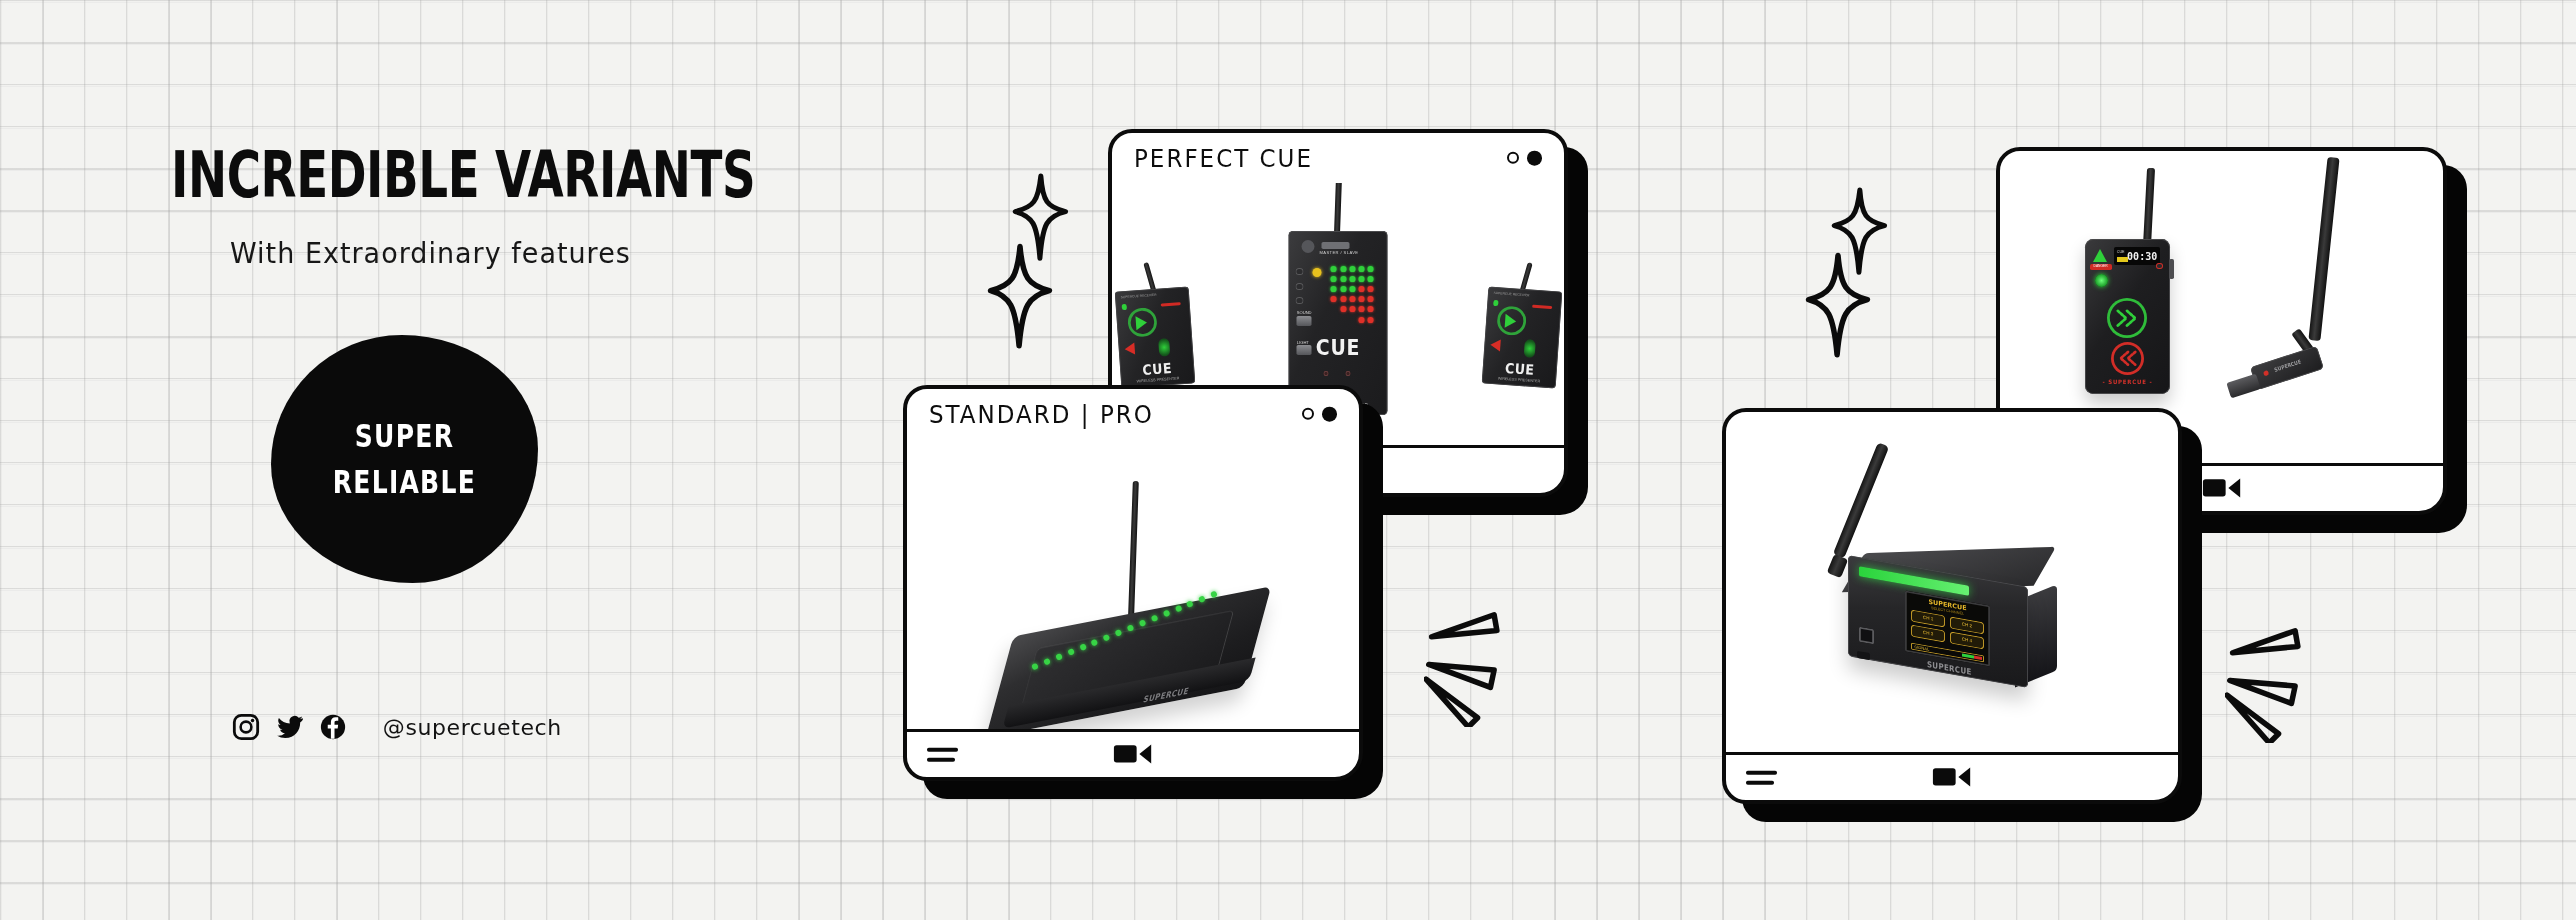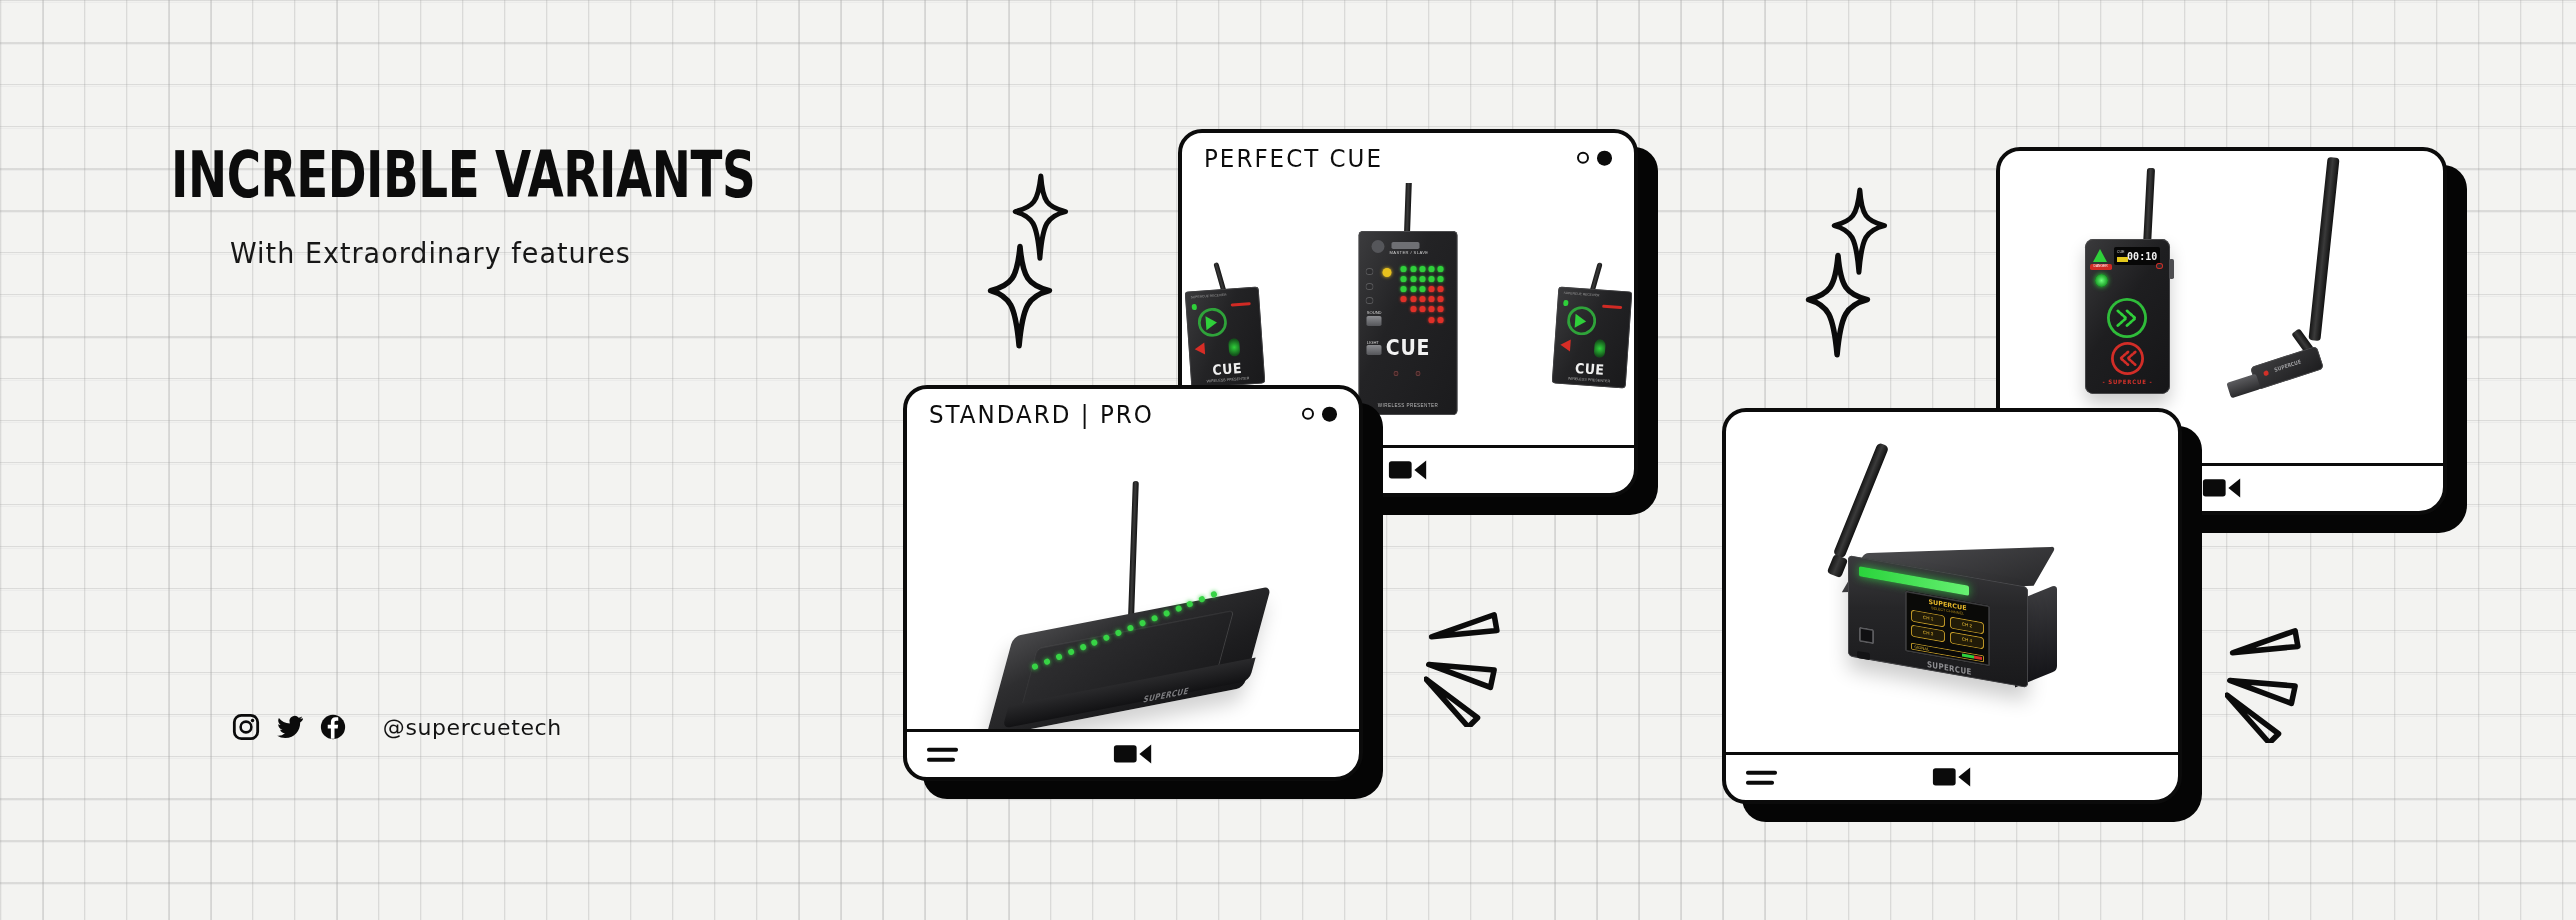--- a/index.html
+++ b/index.html
@@ -585,20 +585,27 @@
 
 <div id="grid-bg"></div>
 
 <div id="stage">
 
   <div id="left-panel">
     <div id="headline">INCREDIBLE VARIANTS</div>
     <div id="subhead">With Extraordinary features</div>
   </div>
 
+  <div id="badge-wrap">
+    <div id="badge-blob"></div>
+    <div id="badge-text">
+      <div class="badge-line">SUPER</div>
+      <div class="badge-line">RELIABLE</div>
+    </div>
+  </div>
 
   <div id="social-row">
     <span class="social-icon">
       <svg viewBox="0 0 24 24" width="28" height="28">
         <rect x="2" y="2" width="20" height="20" rx="6" ry="6" fill="none" stroke="#0b0b0b" stroke-width="2.4"></rect>
         <circle cx="12" cy="12" r="4.6" fill="none" stroke="#0b0b0b" stroke-width="2.2"></circle>
         <circle cx="17.6" cy="6.4" r="1.5" fill="#0b0b0b"></circle>
       </svg>
     </span>
     <span class="social-icon">
@@ -644,21 +651,21 @@
     </svg>
   </span>
   <span class="doodle" style="left:2225px; top:605px;">
     <svg width="120" height="138" viewBox="0 0 130 150">
       <path d="M8 52 L76 28 L79 45 Z" fill="none" stroke="#0b0b0b" stroke-width="6" stroke-linejoin="round"></path>
       <path d="M5 82 L76 88 L72 107 Z" fill="none" stroke="#0b0b0b" stroke-width="6" stroke-linejoin="round"></path>
       <path d="M2 98 L58 140 L48 150 Z" fill="none" stroke="#0b0b0b" stroke-width="6" stroke-linejoin="round"></path>
     </svg>
   </span>
 
-  <div class="card-wrap" style="left:1178px; top:129px; width:460px; height:368px; z-index:5;">
+  <div class="card-wrap" style="left:1108px; top:129px; width:460px; height:368px; z-index:5;">
     <div class="card-shadow"></div>
     <div class="card">
       <div class="card-head">
         <span class="card-title">PERFECT CUE</span>
         <span class="card-dots">
           <span class="dot-hollow"></span>
           <span class="dot-solid"></span>
         </span>
       </div>
       <div class="card-body">
@@ -809,21 +816,21 @@
       <div class="card-body">
         <div class="prod" style="left:0;top:0;right:0;bottom:0;">
           <span class="ant" style="left:145px; top:16.6px; width:8.3px; height:79px; transform:rotate(3deg);"></span>
           <div class="prod" id="mini-unit">
             <span class="mtri"></span>
             <span class="mdanger">DANGER</span>
             <span class="mgled"></span>
             <span class="mscreen">
               <i>CUE</i>
               <u></u>
-              <b>00:10</b>
+              <b>00:30</b>
             </span>
             <span class="mbig">
               <span class="chevset">
                 <svg width="24" height="18.4" viewBox="0 0 26 20">
                   <path d="M3 2 L12 10 L3 18" fill="none" stroke="#2fd03a" stroke-width="3" stroke-linecap="round" stroke-dasharray="2.2 2.2"></path>
                   <path d="M13 2 L22 10 L13 18" fill="none" stroke="#2fd03a" stroke-width="3" stroke-linecap="round" stroke-dasharray="2.2 2.2"></path>
                 </svg>
               </span>
             </span>
             <span class="msml">

